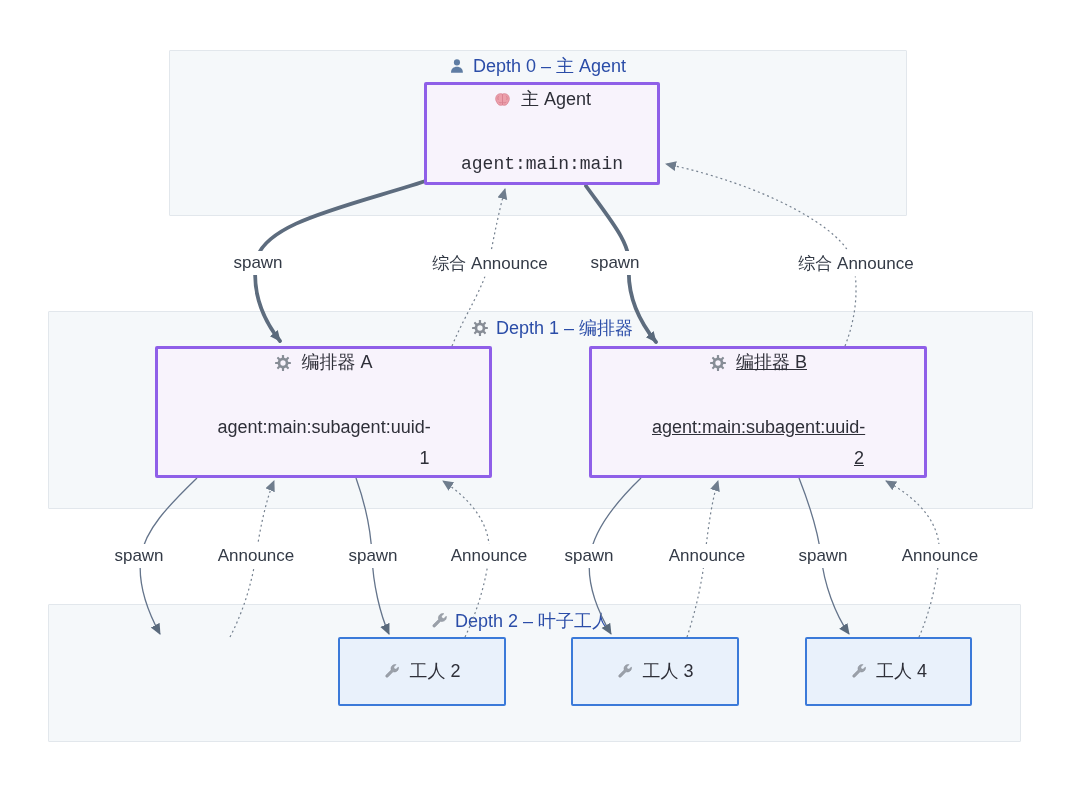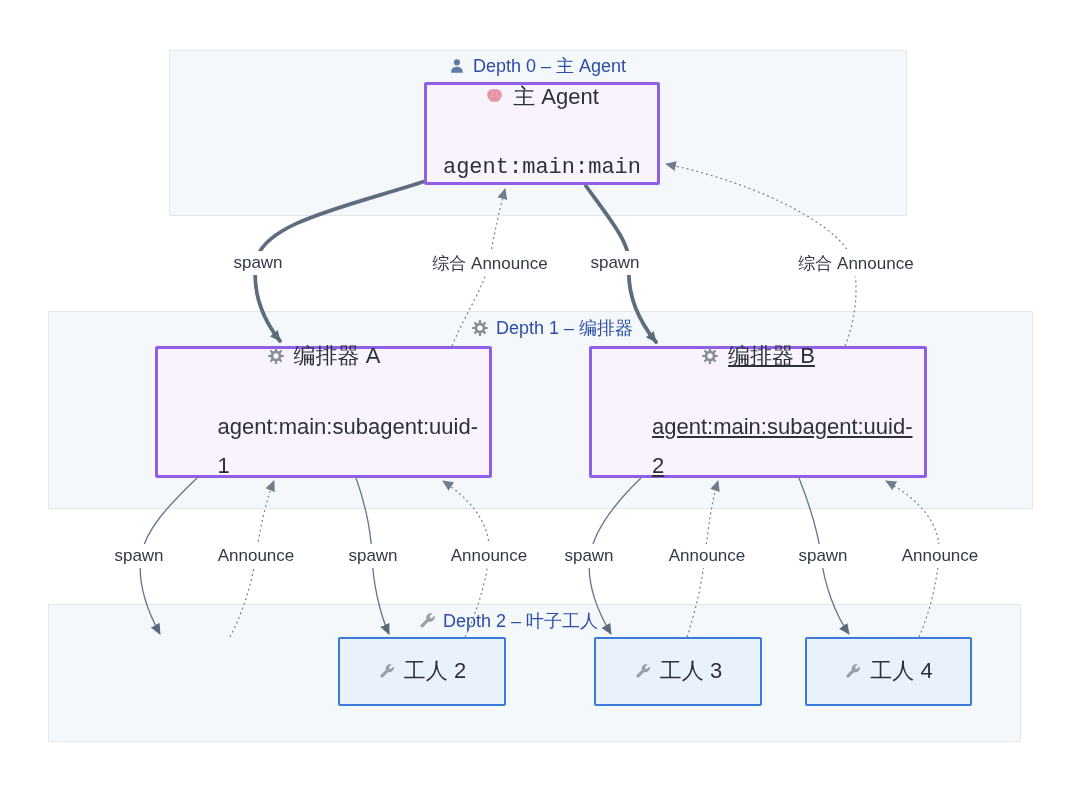--- a/index.html
+++ b/index.html
@@ -11,21 +11,21 @@
     position:absolute;background:#f5f8fa;border:1px solid #e2e7ec;border-radius:1px;z-index:0;
   }
   .panel-header{
     position:absolute;transform:translateX(-50%);display:flex;align-items:center;gap:7px;
     font-size:18px;font-weight:normal;color:#2b4da8;z-index:1;white-space:nowrap;
   }
   .panel-header svg{flex:0 0 auto;}
   svg.edges{position:absolute;left:0;top:0;z-index:2;pointer-events:none;}
   .node{
     position:absolute;display:flex;flex-direction:column;align-items:center;justify-content:center;
-    text-align:left;z-index:3;border-radius:2px;color:#2e2f38;font-size:22px;line-height:1.55;gap:31px;
+    text-align:right;z-index:3;border-radius:2px;color:#2e2f38;font-size:18px;line-height:1.55;gap:31px;
   }
   .node.purple{border:3px solid #8f5fe8;background:#f8f3fc;}
   .node.blue{border:2.5px solid #3b7ad9;background:#e9f1fb;}
   .node-title{display:inline-flex;align-items:center;gap:9px;white-space:nowrap;}
   .node-id{max-width:212px;margin:4px auto 0;overflow-wrap:normal;word-break:normal;line-height:1.75;}
   .edge-label{
     position:absolute;transform:translate(-50%,-50%);background:#ffffff;padding:2px 5px;
     font-size:17px;color:#333a46;white-space:nowrap;z-index:4;
   }
 </style>
@@ -56,21 +56,21 @@
         <rect x="8.8" y="1.2" width="2.4" height="4.2" rx="0.6" transform="rotate(180 10 10)"></rect>
         <rect x="8.8" y="1.2" width="2.4" height="4.2" rx="0.6" transform="rotate(225 10 10)"></rect>
         <rect x="8.8" y="1.2" width="2.4" height="4.2" rx="0.6" transform="rotate(270 10 10)"></rect>
         <rect x="8.8" y="1.2" width="2.4" height="4.2" rx="0.6" transform="rotate(315 10 10)"></rect>
       </g>
       <circle cx="10" cy="10" r="4.5" fill="none" stroke="#878d96" stroke-width="3.1"></circle>
     </svg>
     <span>Depth 1 – 编排器</span>
   </div>
 
-  <div class="panel-header" style="left:508px;top:609px;">
+  <div class="panel-header" style="left:520px;top:609px;">
     <svg width="18" height="18" viewBox="0 0 20 20">
       <path d="M3.6 14.2 L9.6 8.2 C9 6.4 9.5 4.4 11 3 C12.2 1.9 13.9 1.5 15.4 1.9 L12.6 4.7 L13.3 6.7 L15.3 7.4 L18.1 4.6 C18.5 6.1 18.1 7.8 17 9 C15.6 10.4 13.6 10.9 11.8 10.4 L5.8 16.4 C5.2 17 4.2 17 3.6 16.4 C3 15.8 3 14.8 3.6 14.2 Z" fill="#9ba1aa" stroke="#7e848d" stroke-width="0.5"></path>
     </svg>
     <span>Depth 2 – 叶子工人</span>
   </div>
 
   <svg class="edges" width="1080" height="792" viewBox="0 0 1080 792">
     <defs>
       <marker id="ah-dark" markerUnits="userSpaceOnUse" markerWidth="14" markerHeight="12" refX="10" refY="5" orient="auto">
         <path d="M0 0 L11 5 L0 10 Z" fill="#5a6a7c"></path>
@@ -164,21 +164,21 @@
 
   <div class="node blue" style="left:338px;top:637px;width:164px;height:65px;">
     <div class="node-title">
       <svg width="17" height="17" viewBox="0 0 20 20">
         <path d="M3.6 14.2 L9.6 8.2 C9 6.4 9.5 4.4 11 3 C12.2 1.9 13.9 1.5 15.4 1.9 L12.6 4.7 L13.3 6.7 L15.3 7.4 L18.1 4.6 C18.5 6.1 18.1 7.8 17 9 C15.6 10.4 13.6 10.9 11.8 10.4 L5.8 16.4 C5.2 17 4.2 17 3.6 16.4 C3 15.8 3 14.8 3.6 14.2 Z" fill="#9ba1aa" stroke="#7e848d" stroke-width="0.5"></path>
       </svg>
       <span>工人 2</span>
     </div>
   </div>
 
-  <div class="node blue" style="left:594px;top:637px;width:164px;height:65px;">
+  <div class="node blue" style="left:571px;top:637px;width:164px;height:65px;">
     <div class="node-title">
       <svg width="17" height="17" viewBox="0 0 20 20">
         <path d="M3.6 14.2 L9.6 8.2 C9 6.4 9.5 4.4 11 3 C12.2 1.9 13.9 1.5 15.4 1.9 L12.6 4.7 L13.3 6.7 L15.3 7.4 L18.1 4.6 C18.5 6.1 18.1 7.8 17 9 C15.6 10.4 13.6 10.9 11.8 10.4 L5.8 16.4 C5.2 17 4.2 17 3.6 16.4 C3 15.8 3 14.8 3.6 14.2 Z" fill="#9ba1aa" stroke="#7e848d" stroke-width="0.5"></path>
       </svg>
       <span>工人 3</span>
     </div>
   </div>
 
   <div class="node blue" style="left:805px;top:637px;width:163px;height:65px;">
     <div class="node-title">

